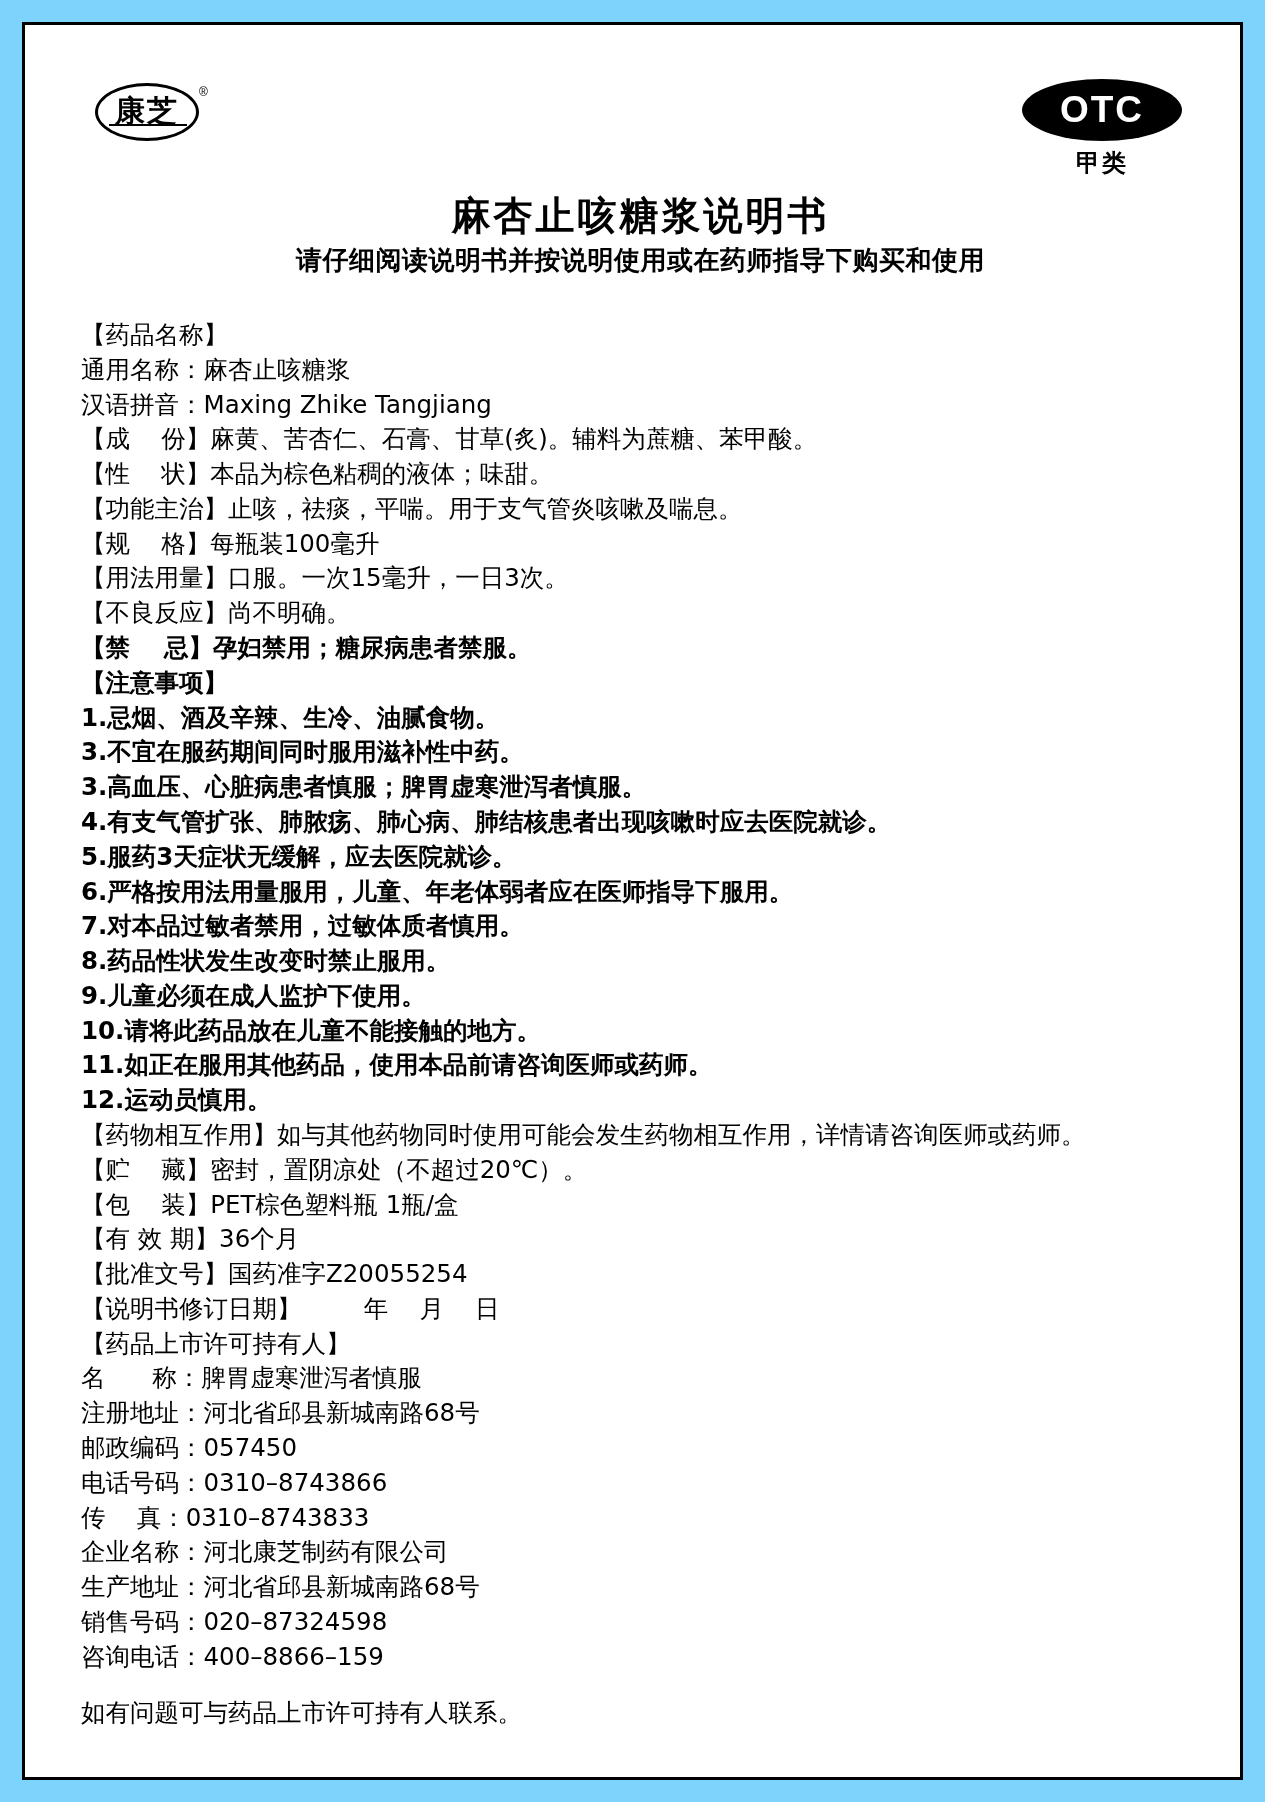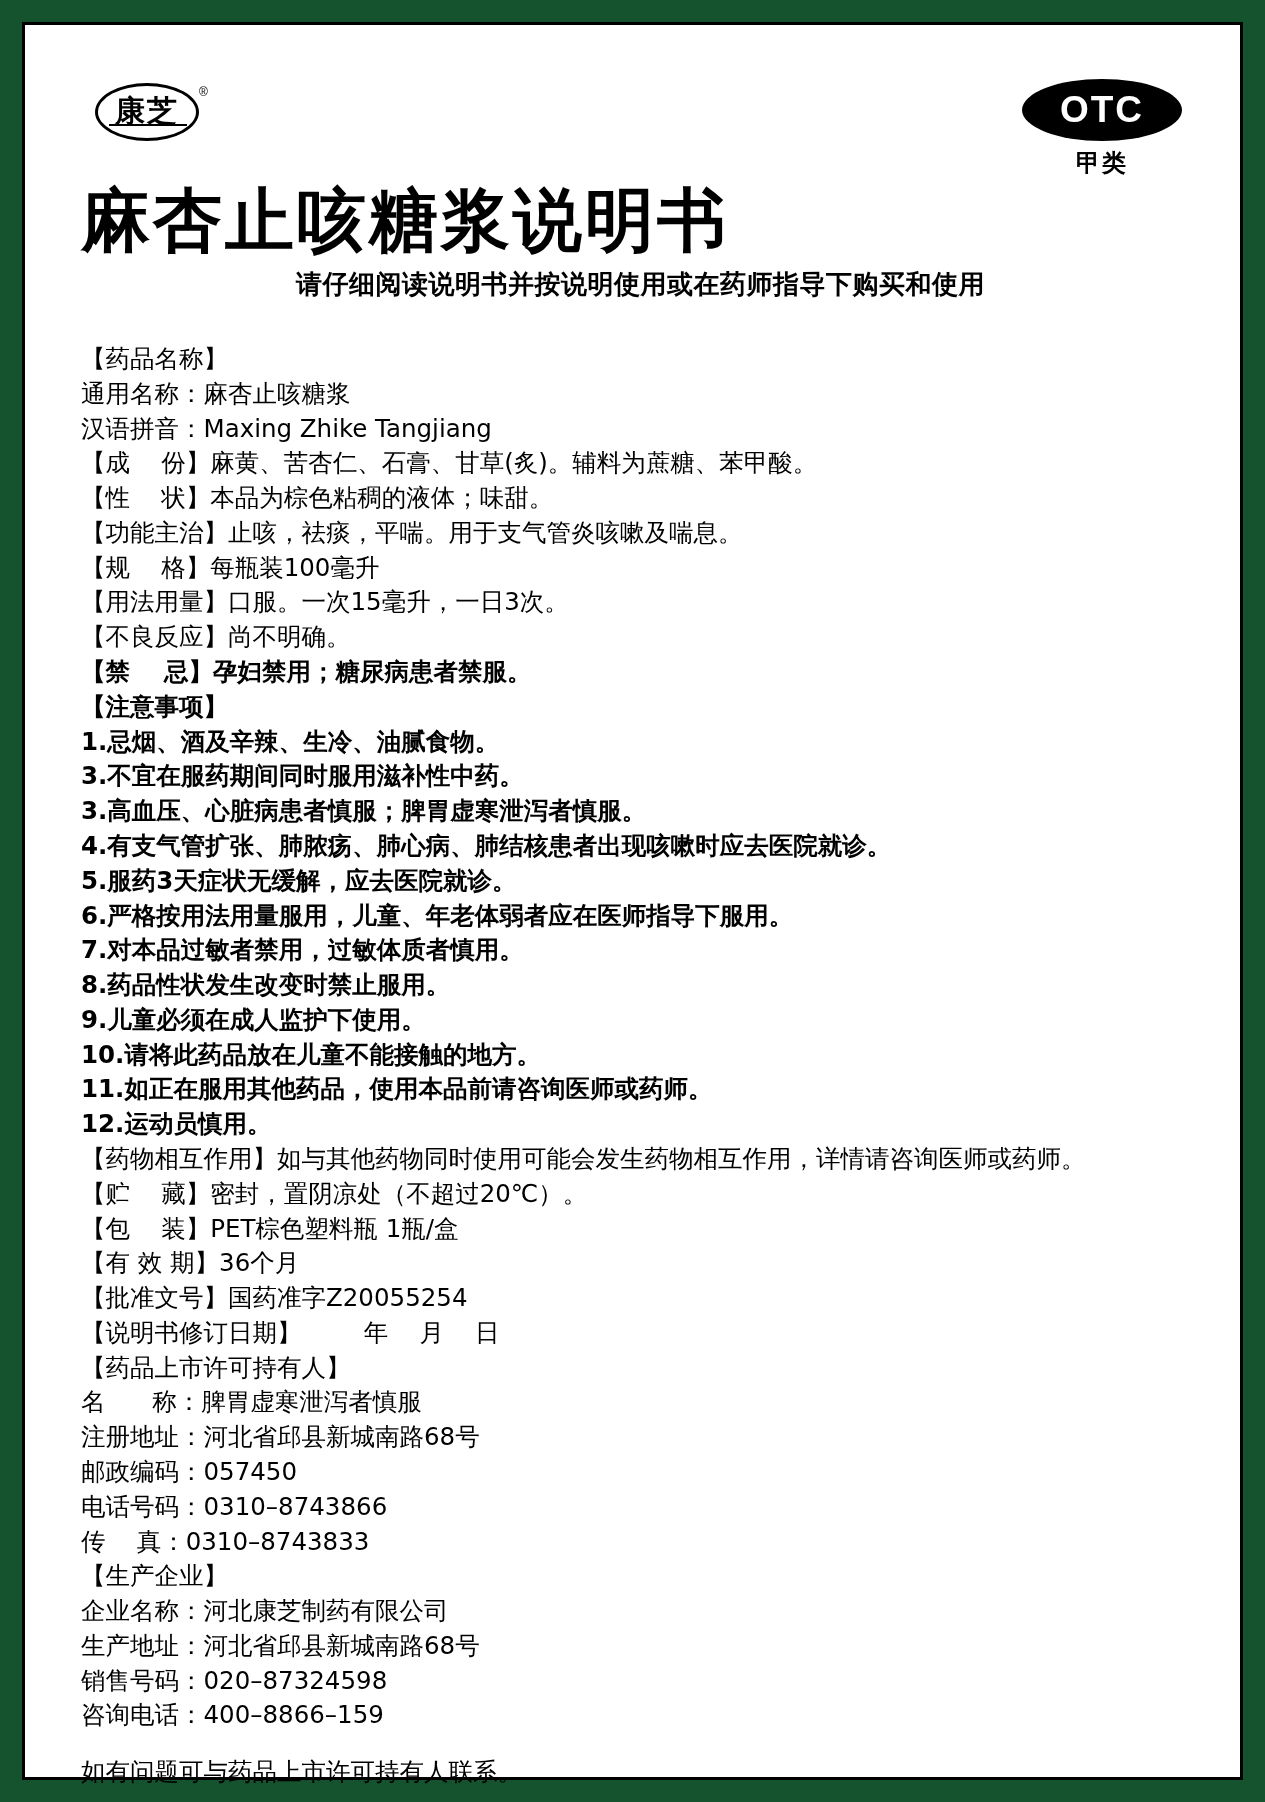--- a/index.html
+++ b/index.html
@@ -9,21 +9,21 @@
   }
   body {
     font-family: "Liberation Sans", "DejaVu Sans", sans-serif;
     color: #000000;
   }
   .page {
     position: relative;
     width: 1265px;
     height: 1802px;
     margin: 0 auto;
-    background: #14532d;
+    background: #7dd3fc;
     box-sizing: border-box;
   }
   .sheet {
     position: absolute;
     left: 22px;
     top: 22px;
     width: 1221px;
     height: 1758px;
     border: 3px solid #000;
     box-sizing: border-box;
@@ -107,25 +107,25 @@
     font-family: "Liberation Sans", sans-serif;
   }
   .otc-sub {
     margin-top: 6px;
     font-size: 24px;
     font-weight: bold;
     letter-spacing: 2px;
   }
 
   .title {
-    text-align: left;
-    font-size: 69px;
+    text-align: center;
+    font-size: 39px;
     font-weight: bold;
     letter-spacing: 3px;
-    margin-top: 10px;
+    margin-top: 24px;
     font-family: "DejaVu Sans", "Liberation Sans", sans-serif;
   }
   .subtitle {
     text-align: center;
     font-size: 26px;
     font-weight: bold;
     letter-spacing: 0.5px;
     margin-top: 0;
     font-family: "DejaVu Sans", "Liberation Sans", sans-serif;
   }
@@ -207,21 +207,20 @@
         <p class="line">【包    装】PET棕色塑料瓶 1瓶/盒</p>
         <p class="line">【有 效 期】36个月</p>
         <p class="line">【批准文号】国药准字Z20055254</p>
         <p class="line">【说明书修订日期】        年    月    日</p>
         <p class="line">【药品上市许可持有人】</p>
         <p class="line">名      称：脾胃虚寒泄泻者慎服</p>
         <p class="line">注册地址：河北省邱县新城南路68号</p>
         <p class="line">邮政编码：057450</p>
         <p class="line">电话号码：0310–8743866</p>
         <p class="line">传    真：0310–8743833</p>
-        <p class="line">【生产企业】</p>
         <p class="line">企业名称：河北康芝制药有限公司</p>
         <p class="line">生产地址：河北省邱县新城南路68号</p>
         <p class="line">销售号码：020–87324598</p>
         <p class="line">咨询电话：400–8866–159</p>
         <div class="gap"></div>
         <p class="line">如有问题可与药品上市许可持有人联系。</p>
       </div>
 
     </div>
   </div>

